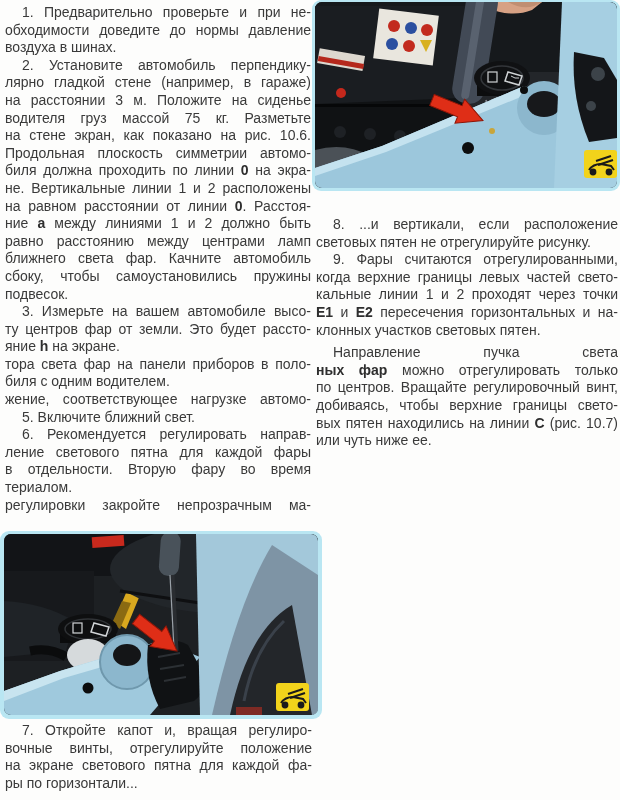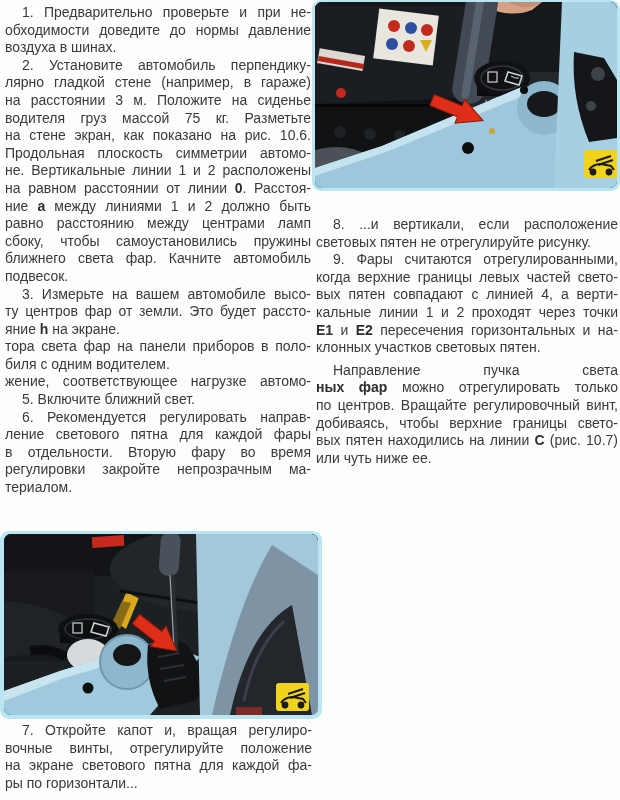--- a/index.html
+++ b/index.html
@@ -137,59 +137,59 @@
         <div class="line">обходимости доведите до нормы давление</div>
         <div class="line last">воздуха в шинах.</div>
       </div>
       <div class="para">
         <div class="line first">2. Установите автомобиль перпендику-</div>
         <div class="line">лярно гладкой стене (например, в гараже)</div>
         <div class="line">на расстоянии 3 м. Положите на сиденье</div>
         <div class="line">водителя груз массой 75 кг. Разметьте</div>
         <div class="line">на стене экран, как показано на рис. 10.6.</div>
         <div class="line">Продольная плоскость симметрии автомо-</div>
+        <div class="line">биля должна проходить по линии <b>0</b> на экра-</div>
         <div class="line">не. Вертикальные линии 1 и 2 расположены</div>
         <div class="line">на равном расстоянии от линии <b>0</b>. Расстоя-</div>
         <div class="line">ние <b>а</b> между линиями 1 и 2 должно быть</div>
         <div class="line">равно расстоянию между центрами ламп</div>
+        <div class="line">ближнего света фар. Качните автомобиль</div>
         <div class="line">сбоку, чтобы самоустановились пружины</div>
-        <div class="line">ближнего света фар. Качните автомобиль</div>
         <div class="line last">подвесок.</div>
       </div>
       <div class="para">
         <div class="line first">3. Измерьте на вашем автомобиле высо-</div>
         <div class="line">ту центров фар от земли. Это будет рассто-</div>
         <div class="line last">яние <b>h</b> на экране.</div>
       </div>
       <div class="para">
         <div class="line">тора света фар на панели приборов в поло-</div>
         <div class="line last">биля с одним водителем.</div>
         <div class="line">жение, соответствующее нагрузке автомо-</div>
       </div>
       <div class="para">
         <div class="line first last">5. Включите ближний свет.</div>
       </div>
       <div class="para">
         <div class="line first">6. Рекомендуется регулировать направ-</div>
         <div class="line">ление светового пятна для каждой фары</div>
         <div class="line">в отдельности. Вторую фару во время</div>
+        <div class="line last">териалом.</div>
         <div class="line">регулировки закройте непрозрачным ма-</div>
-        <div class="line last">териалом.</div>
       </div>
     </div>
 
   <div class="textcol col-right" id="col-right">
       <div class="para">
         <div class="line first">8. ...и вертикали, если расположение</div>
         <div class="line last">световых пятен не отрегулируйте рисунку.</div>
       </div>
       <div class="para">
         <div class="line first">9. Фары считаются отрегулированными,</div>
         <div class="line">когда верхние границы левых частей свето-</div>
-        <div class="line">вых пятен совпадают с линией 4, а верти-</div>
         <div class="line">кальные линии 1 и 2 проходят через точки</div>
         <div class="line"><b>Е1</b> и <b>Е2</b> пересечения горизонтальных и на-</div>
         <div class="line last">клонных участков световых пятен.</div>
       </div>
       <div class="para gap">
         <div class="line first">Направление пучка света </div>
         <div class="line"><b>ных фар</b> можно отрегулировать только</div>
         <div class="line">по центров. Вращайте регулировочный винт,</div>
         <div class="line">добиваясь, чтобы верхние границы свето-</div>
         <div class="line">вых пятен находились на линии <b>С</b> (рис. 10.7)</div>

